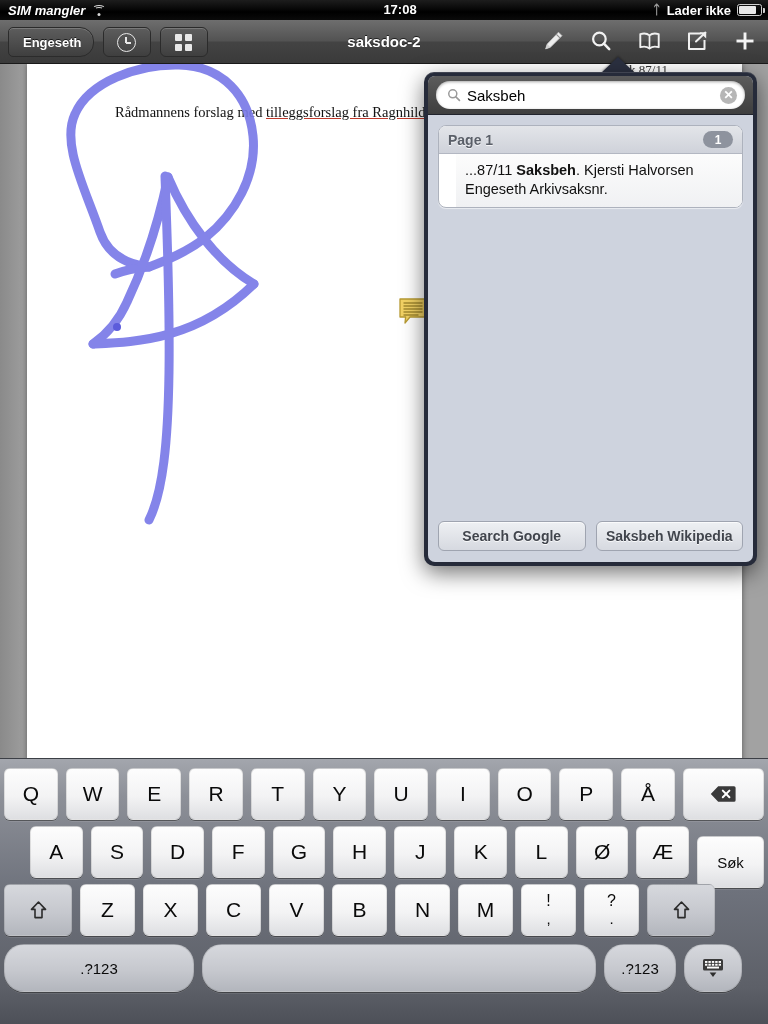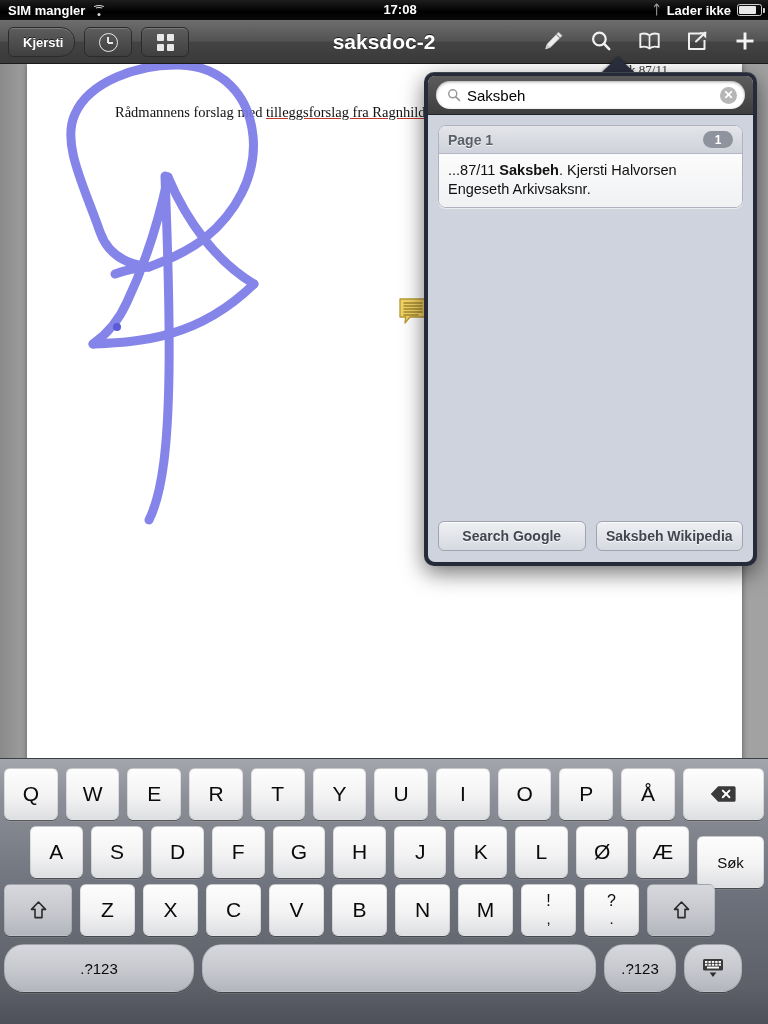--- a/index.html
+++ b/index.html
@@ -5,40 +5,40 @@
   * { margin:0; padding:0; box-sizing:border-box; }
   html,body{ width:768px; height:1024px; overflow:hidden; background:#000;
     font-family:"Liberation Sans", sans-serif; -webkit-font-smoothing:antialiased; }
 
   #screen{ position:relative; width:768px; height:1024px; overflow:hidden; background:#8e8e93; }
 
   
   #statusbar{ position:absolute; left:0; top:0; width:768px; height:20px;
     background:linear-gradient(to bottom,#1d1d1d 0%,#000 60%,#0a0a0a 100%);
     color:#fff; font-size:13px; font-weight:bold; }
-  .sb-left{ position:absolute; left:8px; top:1px; display:flex; align-items:center; gap:7px; height:18px;}
+  .sb-left{ position:absolute; left:8px; top:1px; display:flex; align-items:center; gap:7px; height:18px;font-style:italic;}
   .sb-center{ position:absolute; left:16px; top:1px; width:768px; text-align:center; height:18px; line-height:18px;}
   .sb-right{ position:absolute; right:6px; top:1px; display:flex; align-items:center; gap:6px; height:18px;}
   .wifi-icon{ display:inline-block; width:14px; height:11px; position:relative; }
   .wifi-icon i{ position:absolute; border:1.6px solid #d8d8d8; border-bottom:none;
      border-left-color:transparent; border-right-color:transparent; border-radius:50% 50% 0 0; left:50%; transform:translateX(-50%);}
   .wifi-icon i:nth-child(1){ width:13px; height:7px; bottom:4px;}
   .wifi-icon i:nth-child(2){ width:8px; height:4.5px; bottom:4px;}
   .wifi-icon i:nth-child(3){ width:3px;height:3px;bottom:0;border-radius:50%;background:#d8d8d8;border:none;}
   .bt-icon{ font-size:13px; color:#9a9a9a; line-height:18px; }
   .batt{ width:25px; height:12px; border:1.4px solid #cfcfcf; border-radius:2.5px; position:relative; }
   .batt:after{ content:""; position:absolute; right:-3.5px; top:3px; width:2px; height:5px; background:#cfcfcf; border-radius:0 1px 1px 0;}
   .batt i{ position:absolute; left:1.4px; top:1.4px; bottom:1.4px; width:17px; background:#e8e8e8; border-radius:1px;}
 
   
   #toolbar{ position:absolute; left:0; top:20px; width:768px; height:44px;
     background:linear-gradient(to bottom,#6e6e6e 0%,#535353 48%,#434343 52%,#3a3a3a 100%);
     border-bottom:1px solid #1a1a1a; }
   .tb-title{ position:absolute; left:0; top:0; width:768px; height:56px; line-height:44px;
-    text-align:center; color:#fff; font-size:21px; font-weight:bold; text-shadow:0 -1px 0 rgba(0,0,0,.65);}
+    text-align:center; color:#fff; font-size:15px; font-weight:bold; text-shadow:0 -1px 0 rgba(0,0,0,.65);}
   .tb-left{ position:absolute; left:8px; top:7px; display:flex; gap:9px; align-items:center;}
   .tb-right{ position:absolute; right:10px; top:8px; display:flex; gap:22px; align-items:center;}
   .bbtn{ height:30px; border:1px solid #2b2b2b; border-radius:6px; color:#fff;
     background:linear-gradient(to bottom,#5d5d5d,#3f3f3f); display:flex; align-items:center;
     justify-content:center; font-size:13px; font-weight:bold; text-shadow:0 -1px 0 rgba(0,0,0,.7);
     box-shadow:inset 0 1px 0 rgba(255,255,255,.18); }
   .bbtn.back{ padding:0 11px 0 14px; border-radius:5px 14px 14px 5px; }
   .bbtn.icon{ width:48px; }
   .clock-ic{ width:19px;height:19px;border:1.8px solid #e8e8e8;border-radius:50%;position:relative;}
   .clock-ic:before{content:"";position:absolute;left:7px;top:3.5px;width:1.6px;height:6px;background:#e8e8e8;}
@@ -83,21 +83,21 @@
   #pop-results{ flex:1; padding:10px; overflow:hidden;}
   .res-card{ border:1px solid #adb2bd; border-radius:8px; overflow:hidden;
      background:#fff; box-shadow:0 1px 1px rgba(255,255,255,.6);}
   .res-head{ height:28px; background:linear-gradient(to bottom,#e3e5e9,#cfd2da);
      border-bottom:1px solid #b3b7c2; display:flex; align-items:center; padding:0 9px;
      font-size:14px; font-weight:bold; color:#5a5f68; text-shadow:0 1px 0 rgba(255,255,255,.75);justify-content:center;}
   .res-head .cnt{ margin-left:auto; min-width:30px; height:17px; border-radius:9px;
      background:#8e939e; color:#fff; font-size:12px; font-weight:bold; display:flex;
      align-items:center; justify-content:center; padding:0 7px; text-shadow:none;}
   .res-item{ background:linear-gradient(to bottom,#fcfcfc,#f0f1f3); padding:7px 9px 9px;
-     font-size:14.5px; color:#111; line-height:1.28;}
+     font-size:14.5px; color:#111; line-height:1.28;margin-left:17px;}
   .res-item b{ font-weight:bold;}
   #pop-footer{ height:44px; display:flex; align-items:center; gap:10px; padding:0 10px 9px;}
   .wbtn{ flex:1; height:30px; border:1px solid #9fa4b0; border-radius:6px;
      background:linear-gradient(to bottom,#eef0f3,#d6d9e0); font-size:14px; font-weight:bold;
      color:#41454d; display:flex; align-items:center; justify-content:center;
      text-shadow:0 1px 0 rgba(255,255,255,.8); box-shadow:inset 0 1px 0 rgba(255,255,255,.7);}
 
   
   #keyboard{ position:absolute; left:0; top:758px; width:768px; height:266px;
      background:linear-gradient(to bottom,#a3a6ad 0%,#8d9098 14%,#6e727c 50%,#5d6068 86%,#4d5058 100%);
@@ -151,21 +151,21 @@
       <span class="batt">
           <i></i>
         </span>
     </div>
   </div>
 
   <div id="toolbar">
     <div class="tb-title">saksdoc-2</div>
     <div class="tb-left">
       <div class="bbtn back">
-        <span>Kjersti</span>
+        <span>Engeseth</span>
       </div>
       <div class="bbtn icon">
         <span class="clock-ic"></span>
       </div>
       <div class="bbtn icon">
         <span class="grid-ic">
             <b></b>
             <b></b>
             <b></b>
             <b></b>

